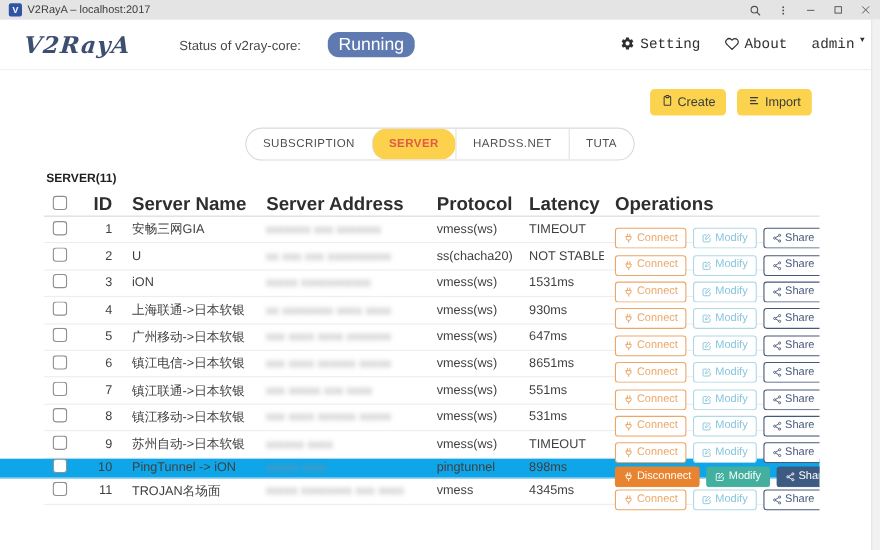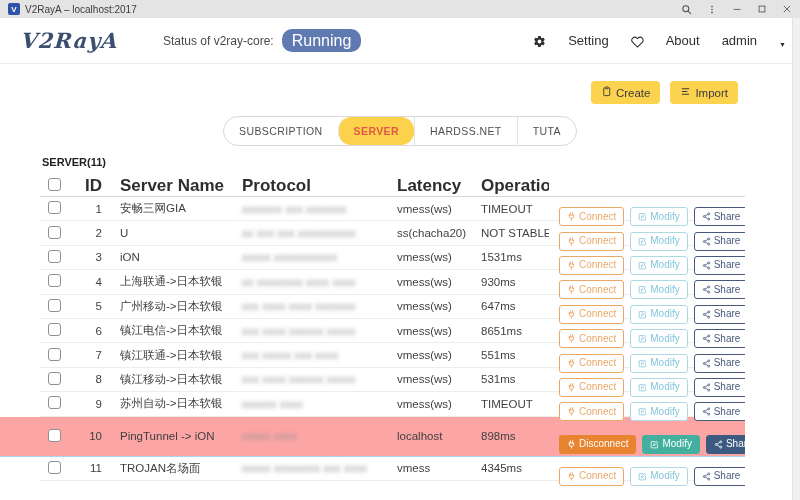--- a/index.html
+++ b/index.html
@@ -20,26 +20,26 @@
   .tb-btn { display:flex; align-items:center; cursor:pointer; }
   .tb-btn svg { display:block; }
 
   
   .app-header { height:46px; display:flex; align-items:center; padding:0 14px;
     border-bottom:1px solid #ececf0; background:#fff; }
   .logo { font-family:"DejaVu Serif", serif; font-style:italic; font-weight:bold;
     font-size:21px; color:#3c4f70; letter-spacing:1px; transform:skewX(-5deg);
     margin-left:8px; }
   .status { margin-left:44px; font-size:12px; color:#4a4a4a; display:flex;
-    align-items:center; gap:8px; }
+    align-items:center; gap:24px; }
   .badge { background:#5f7ab0; color:#fff; font-size:16px; padding:2.5px 10px;
     border-radius:10px; }
   .hdr-nav { margin-left:auto; display:flex; align-items:center; gap:22px;
     font-size:13px; color:#2f2f2f; }
-  .hdr-item { display:flex; align-items:flex-end; gap:22px; cursor:pointer; }
+  .hdr-item { display:flex; align-items:flex-start; gap:5px; cursor:pointer;font-family:Liberation Mono, monospace; }
   .hdr-item svg { display:block; }
   .caret { font-size:7px; color:#2f2f2f; }
 
   
   .main { position:relative; height:435px; background:#fff; }
   .toolbar { position:absolute; top:17px; right:62px; display:flex; gap:10px; }
   .btn-yellow { background:#fbd34f; border:none; border-radius:4px; padding:5px 10px;
     font-size:11.5px; color:#3b3b3b; display:inline-flex; align-items:center; gap:4px;
     font-family:inherit; cursor:pointer; }
 
@@ -57,22 +57,22 @@
     align-items:center; }
   .thead { height:22px; border-bottom:1px solid #d8d8d8; font-weight:bold;
     font-size:17px; color:#2e2e2e; }
   .row { height:24.4px; border-bottom:1px solid #ededed; font-size:11.5px; color:#3f3f3f; }
   .cell { padding-left:10px; white-space:nowrap; overflow:hidden; }
   .c-check { padding-left:8px; }
   .c-id { text-align:right; padding-right:8px; padding-left:0; }
   .checkbox { width:13px; height:13px; border:1.5px solid #8f8f8f; border-radius:3px;
     background:#fff; display:inline-block; cursor:pointer; }
   .c-addr { filter:blur(2.2px); color:#8e8e8e; font-size:10.5px; letter-spacing:.5px; }
-  .row.active { background:#fca5a5; border-bottom-color:#a9d5f2; margin-left:-40px;
-    padding-left:40px; height:40px; }
+  .row.active { background:#0ea5e9; border-bottom-color:#a9d5f2; margin-left:-40px;
+    padding-left:40px; height:18px; }
 
   .op-btn { display:inline-flex; align-items:center; gap:3px; font-size:10px;
     line-height:1; padding:3.5px 7px; border-radius:3px; border:1px solid;
     background:#fff; margin-right:6px; font-family:inherit; cursor:pointer;margin-top:16px; }
   .op-btn .ic { display:flex; align-items:center; }
   .op-connect        { color:#eba768; border-color:#eba768; }
   .op-modify         { color:#85c5dc; border-color:#aed8e6; }
   .op-share          { color:#47597b; border-color:#47597b; }
   .op-disconnect     { background:#e8832f; border-color:#e8832f; color:#fff; }
   .op-modify-solid   { background:#43af9f; border-color:#43af9f; color:#fff; }
@@ -180,20 +180,21 @@
     </div>
   </div>
 
   <div class="table-section">
     <div class="table-title">SERVER(11)</div>
 
     <div class="thead">
       <span class="cell c-check"><span class="checkbox"></span></span>
       <span class="cell c-id">ID</span>
       <span class="cell">Server Name</span>
+      <span class="cell">Server Address</span>
       <span class="cell">Protocol</span>
       <span class="cell">Latency</span>
       <span class="cell">Operations</span>
     </div>
 
     <div id="tbody">
         <div class="row">
           <span class="cell c-check"><span class="checkbox"></span></span>
           <span class="cell c-id">1</span>
           <span class="cell c-name">安畅三网GIA</span>
@@ -497,21 +498,21 @@
                 </svg>
               </span>
               <span>Share</span>
             </button></span>
         </div>
         <div class="row active">
           <span class="cell c-check"><span class="checkbox"></span></span>
           <span class="cell c-id">10</span>
           <span class="cell c-name">PingTunnel -&gt; iON</span>
           <span class="cell c-addr">xxxxx xxxx</span>
-          <span class="cell c-proto">localhost</span>
+          <span class="cell c-proto">pingtunnel</span>
           <span class="cell c-lat">898ms</span>
           <span class="cell c-ops"><button class="op-btn op-disconnect">
               <span class="ic">
                 <svg width="9" height="9" viewBox="0 0 24 24" fill="none" stroke="currentColor" stroke-width="2.4" stroke-linecap="round">
                   <path d="M9 2v6M15 2v6M6 8h12v3a6 6 0 0 1-12 0V8zM12 17v5"></path>
                 </svg>
               </span>
               <span>Disconnect</span>
             </button><button class="op-btn op-modify-solid">
               <span class="ic">

